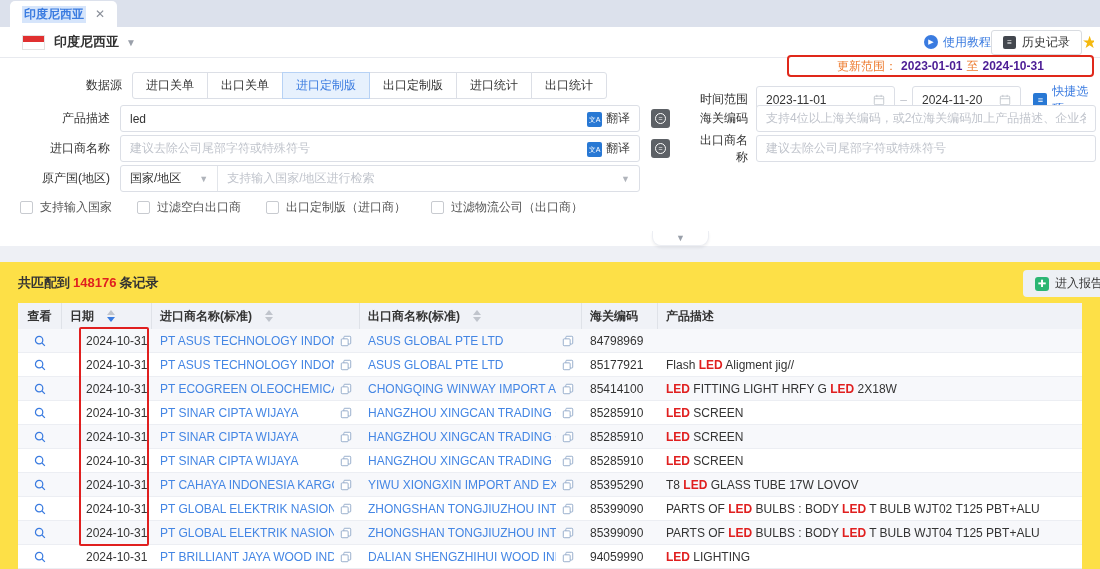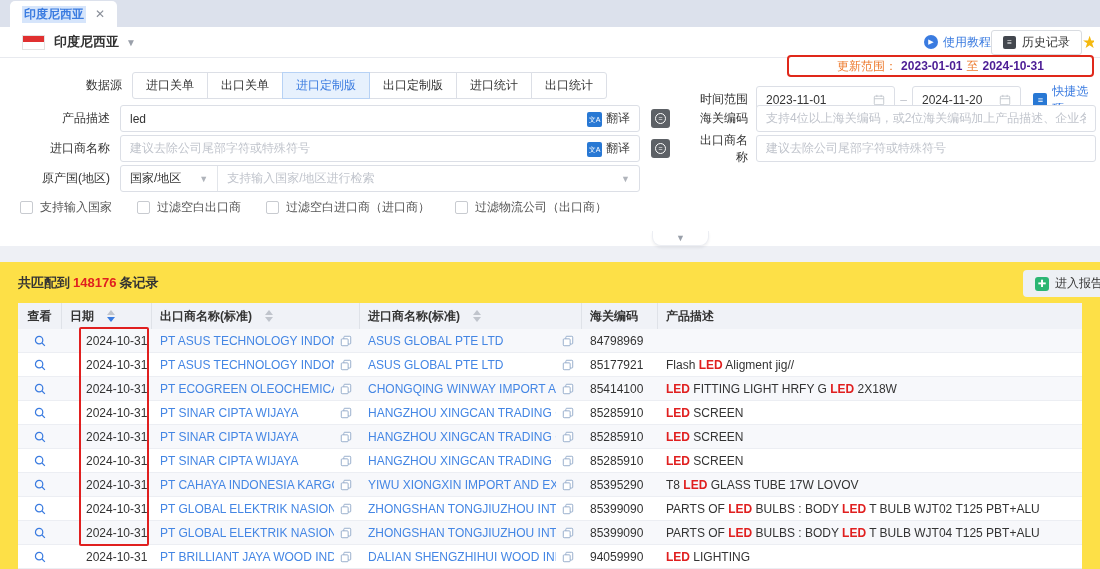--- a/index.html
+++ b/index.html
@@ -252,21 +252,21 @@
       <span class="cb">
         <span class="box"></span>
         <span>支持输入国家</span>
       </span>
       <span class="cb">
         <span class="box"></span>
         <span>过滤空白出口商</span>
       </span>
       <span class="cb">
         <span class="box"></span>
-        <span>过滤空白进口商（进口商）</span>
+        <span>出口定制版（进口商）</span>
       </span>
       <span class="cb">
         <span class="box"></span>
         <span>过滤物流公司（出口商）</span>
       </span>
     </div>
 
   <div class="collapse-tab">
     <span>▼</span>
   </div>
@@ -286,34 +286,34 @@
           <span>查看</span>
         </div>
         <div class="th">
           <span>日期</span>
           <span class="carets">
             <span class="car up"></span>
             <span class="car down on"></span>
           </span>
         </div>
         <div class="th">
+          <span>进口商名称(标准)</span>
+          <span class="carets">
+            <span class="car up"></span>
+            <span class="car down"></span>
+          </span>
+        </div>
+        <div class="th">
           <span>出口商名称(标准)</span>
           <span class="carets">
             <span class="car up"></span>
             <span class="car down"></span>
           </span>
         </div>
         <div class="th">
-          <span>进口商名称(标准)</span>
-          <span class="carets">
-            <span class="car up"></span>
-            <span class="car down"></span>
-          </span>
-        </div>
-        <div class="th">
           <span>海关编码</span>
         </div>
         <div class="th">
           <span>产品描述</span>
         </div>
       </div>
     <div id="tbody">
         <div class="trow">
           <div class="td c">
             <svg class="mag" width="14" height="14" viewBox="0 0 16 16">

